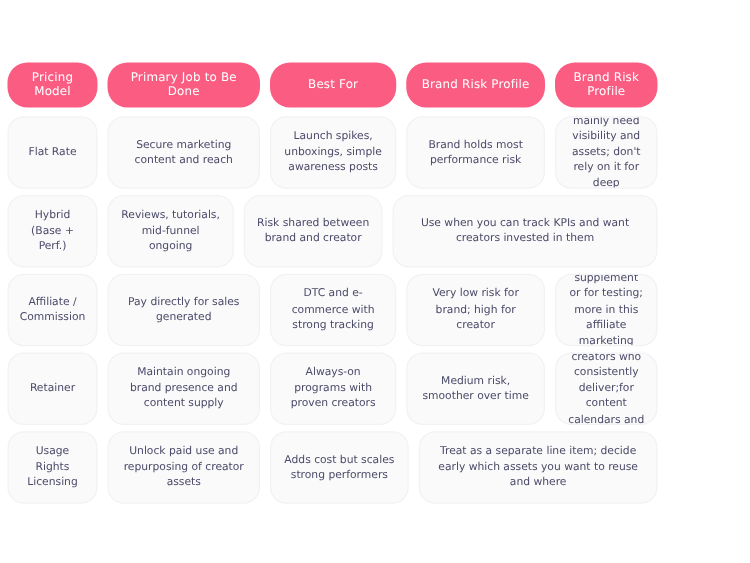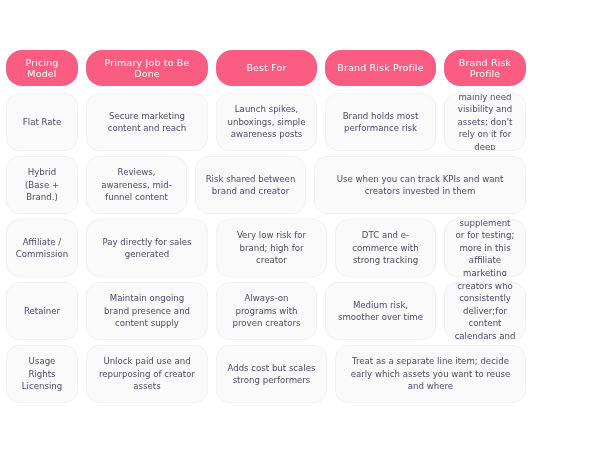--- a/index.html
+++ b/index.html
@@ -120,45 +120,45 @@
     <div class="cell-card col-3">
       <span>Brand holds most performance risk</span>
     </div>
     <div class="cell-card col-4">
       <span>Use when you mainly need visibility and assets; don't rely on it for deep conversion</span>
     </div>
   </div>
 
   <div class="body-row">
     <div class="cell-card col-0">
-      <span>Hybrid (Base + Brand.)</span>
+      <span>Hybrid (Base + Perf.)</span>
     </div>
     <div class="cell-card col-2">
-      <span>Reviews, awareness, mid-funnel content</span>
+      <span>Reviews, tutorials, mid-funnel ongoing</span>
     </div>
     <div class="cell-card col-3">
       <span>Risk shared between brand and creator</span>
     </div>
     <div class="cell-card col-4">
       <span>Use when you can track KPIs and want creators invested in them</span>
     </div>
   </div>
 
   <div class="body-row">
     <div class="cell-card col-0">
       <span>Affiliate / Commission</span>
     </div>
     <div class="cell-card col-1">
       <span>Pay directly for sales generated</span>
     </div>
+    <div class="cell-card col-2">
+      <span>DTC and e-commerce with strong tracking</span>
+    </div>
     <div class="cell-card col-3">
       <span>Very low risk for brand; high for creator</span>
-    </div>
-    <div class="cell-card col-2">
-      <span>DTC and e-commerce with strong tracking</span>
     </div>
     <div class="cell-card col-4">
       <span>Use as a supplement or for testing; more in this affiliate marketing overview</span>
     </div>
   </div>
 
   <div class="body-row">
     <div class="cell-card col-0">
       <span>Retainer</span>
     </div>

